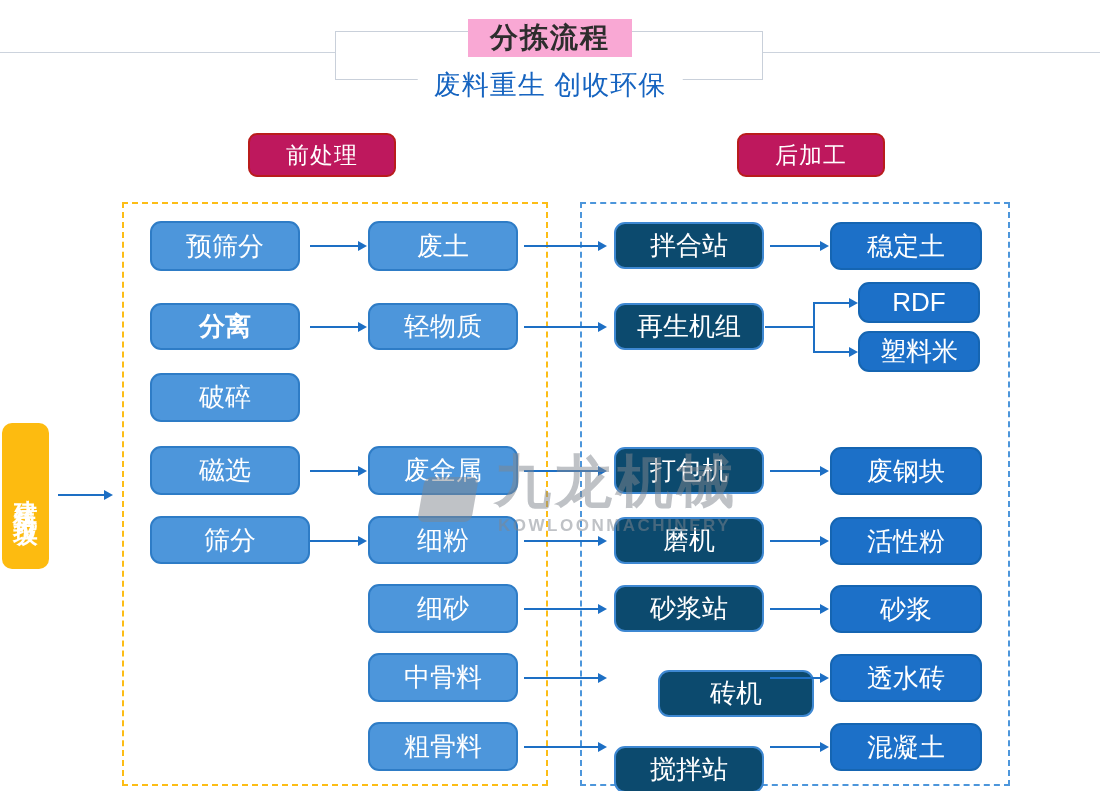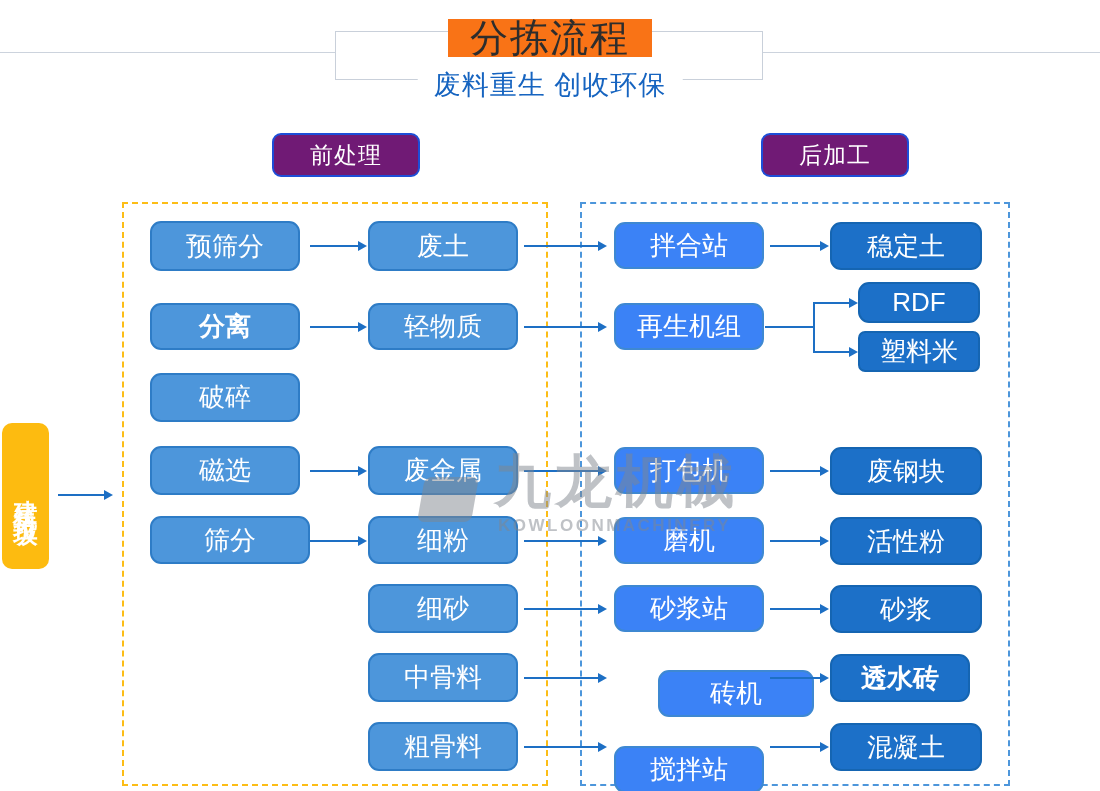--- a/index.html
+++ b/index.html
@@ -3,42 +3,42 @@
 <meta charset="utf-8">
 <style>
   html,body{margin:0;padding:0;background:#fff;}
   #page{
     position:relative;width:1100px;height:791px;background:#fff;overflow:hidden;
     font-family:"Liberation Sans","DejaVu Sans",sans-serif;
   }
   
   .top-divider{position:absolute;left:0;top:52px;width:1100px;height:1px;background:#ccd3dd;z-index:1;}
   .title-frame{position:absolute;left:335px;top:31px;width:428px;height:49px;border:1px solid #c9d0da;background:#fff;z-index:2;box-sizing:border-box;}
-  .main-title{position:absolute;top:19px;left:50%;transform:translateX(-50%);background:#f97316;padding:0 22px;
-    font-size:38px;font-weight:normal;color:#2d2d2d;line-height:38px;white-space:nowrap;z-index:3;letter-spacing:2px;}
+  .main-title{position:absolute;top:19px;left:50%;transform:translateX(-50%);background:#f9a8d4;padding:0 22px;
+    font-size:28px;font-weight:bold;color:#2d2d2d;line-height:38px;white-space:nowrap;z-index:3;letter-spacing:2px;}
   .sub-title{position:absolute;top:67px;left:50%;transform:translateX(-50%);background:#fff;padding:0 16px;
     font-size:27px;color:#1664c0;line-height:36px;white-space:nowrap;z-index:3;letter-spacing:1px;}
   
   .section-label{position:absolute;width:148px;height:44px;border-radius:9px;display:flex;align-items:center;justify-content:center;
-    background:#701a75;border:2px solid #1d4ed8;color:#fff;font-size:23px;box-sizing:border-box;z-index:4;letter-spacing:1px;margin-left:24px;}
+    background:#be185d;border:2px solid #b91c1c;color:#fff;font-size:23px;box-sizing:border-box;z-index:4;letter-spacing:1px;}
   #pre-label{left:248px;top:133px;}
   #post-label{left:737px;top:133px;}
   
   .dash-frame{position:absolute;box-sizing:border-box;z-index:2;}
   #pre-frame{left:122px;top:202px;width:426px;height:584px;border:2px dashed #fcbd16;}
   #post-frame{left:580px;top:202px;width:430px;height:584px;border:2px dashed #4d96db;}
   
   .source-box{position:absolute;left:2px;top:423px;width:47px;height:146px;border-radius:10px;background:#fdbb10;
     color:#fff;font-size:24px;font-weight:600;display:flex;align-items:center;justify-content:center;
     writing-mode:vertical-rl;text-orientation:upright;letter-spacing:8px;z-index:5;}
   
   .box{position:absolute;display:flex;align-items:center;justify-content:center;color:#fff;font-size:26px;
     border-radius:11px;box-sizing:border-box;z-index:5;white-space:nowrap;}
   .box.light{background:#4d96db;border:2px solid #2e7cc6;}
-  .box.lighter{background:#3b82f6;border:2px solid #3e88d2;}
+  .box.lighter{background:#0c4a6e;border:2px solid #3e88d2;}
   .box.dark{background:#1c70c8;border:2px solid #1565b2;}
   
   .harrow,.hline{position:absolute;height:2px;background:#1d6fc4;z-index:6;}
   .harrow::after{content:"";position:absolute;right:-9px;top:-4px;width:0;height:0;
     border-left:9px solid #1d6fc4;border-top:5px solid transparent;border-bottom:5px solid transparent;}
   .vline{position:absolute;width:2px;background:#1d6fc4;z-index:6;}
   
   .wm{position:absolute;z-index:50;color:rgba(128,134,141,0.5);pointer-events:none;}
   #wm-logo{left:421px;top:477px;width:54px;height:45px;background:rgba(128,134,141,0.5);
     transform:skewX(-10deg);border-radius:7px;display:flex;align-items:center;justify-content:center;
@@ -66,36 +66,36 @@
 
   <div id="nodes">
       <div class="box light" style="left: 150px; top: 221px; width: 150px; height: 50px;">预筛分</div>
       <div class="box light" style="left: 368px; top: 221px; width: 150px; height: 50px;">废土</div>
       <div class="box lighter" style="left: 614px; top: 222px; width: 150px; height: 47px;">拌合站</div>
       <div class="box dark" style="left: 830px; top: 222px; width: 152px; height: 48px;">稳定土</div>
       <div class="box light" style="left: 150px; top: 303px; width: 150px; height: 47px; font-weight: bold;">分离</div>
       <div class="box light" style="left: 368px; top: 303px; width: 150px; height: 47px;">轻物质</div>
       <div class="box lighter" style="left: 614px; top: 303px; width: 150px; height: 47px;">再生机组</div>
       <div class="box dark" style="left: 858px; top: 282px; width: 122px; height: 41px;">RDF</div>
-      <div class="box dark" style="left: 858px; top: 331px; width: 122px; height: 41px; border-radius: 7px;">塑料米</div>
+      <div class="box dark" style="left: 858px; top: 331px; width: 122px; height: 41px;">塑料米</div>
       <div class="box light" style="left: 150px; top: 373px; width: 150px; height: 49px;">破碎</div>
       <div class="box light" style="left: 150px; top: 446px; width: 150px; height: 49px;">磁选</div>
       <div class="box light" style="left: 368px; top: 446px; width: 150px; height: 49px;">废金属</div>
       <div class="box lighter" style="left: 614px; top: 447px; width: 150px; height: 47px;">打包机</div>
       <div class="box dark" style="left: 830px; top: 447px; width: 152px; height: 48px;">废钢块</div>
       <div class="box light" style="left: 150px; top: 516px; width: 160px; height: 48px;">筛分</div>
       <div class="box light" style="left: 368px; top: 516px; width: 150px; height: 48px;">细粉</div>
       <div class="box lighter" style="left: 614px; top: 517px; width: 150px; height: 47px;">磨机</div>
       <div class="box dark" style="left: 830px; top: 517px; width: 152px; height: 48px;">活性粉</div>
       <div class="box light" style="left: 368px; top: 584px; width: 150px; height: 49px;">细砂</div>
       <div class="box lighter" style="left: 614px; top: 585px; width: 150px; height: 47px;">砂浆站</div>
       <div class="box dark" style="left: 830px; top: 585px; width: 152px; height: 48px;">砂浆</div>
       <div class="box light" style="left: 368px; top: 653px; width: 150px; height: 49px;">中骨料</div>
       <div class="box lighter" style="left: 614px; top: 670px; width: 156px; height: 47px; margin-left: 44px;">砖机</div>
-      <div class="box dark" style="left: 830px; top: 654px; width: 140px; height: 48px; font-weight: bold;">透水砖</div>
+      <div class="box dark" style="left: 830px; top: 654px; width: 152px; height: 48px;">透水砖</div>
       <div class="box light" style="left: 368px; top: 722px; width: 150px; height: 49px;">粗骨料</div>
       <div class="box lighter" style="left: 614px; top: 723px; width: 150px; height: 47px; margin-top: 23px;">搅拌站</div>
       <div class="box dark" style="left: 830px; top: 723px; width: 152px; height: 48px;">混凝土</div>
     </div>
   <div id="arrows">
       <div class="harrow" style="width: 46px; left: 58px; top: 494px;"></div>
       <div class="harrow" style="width: 48px; left: 310px; top: 245px;"></div>
       <div class="harrow" style="width: 74px; left: 524px; top: 245px;"></div>
       <div class="harrow" style="width: 50px; left: 770px; top: 245px;"></div>
       <div class="harrow" style="width: 48px; left: 310px; top: 326px;"></div>

